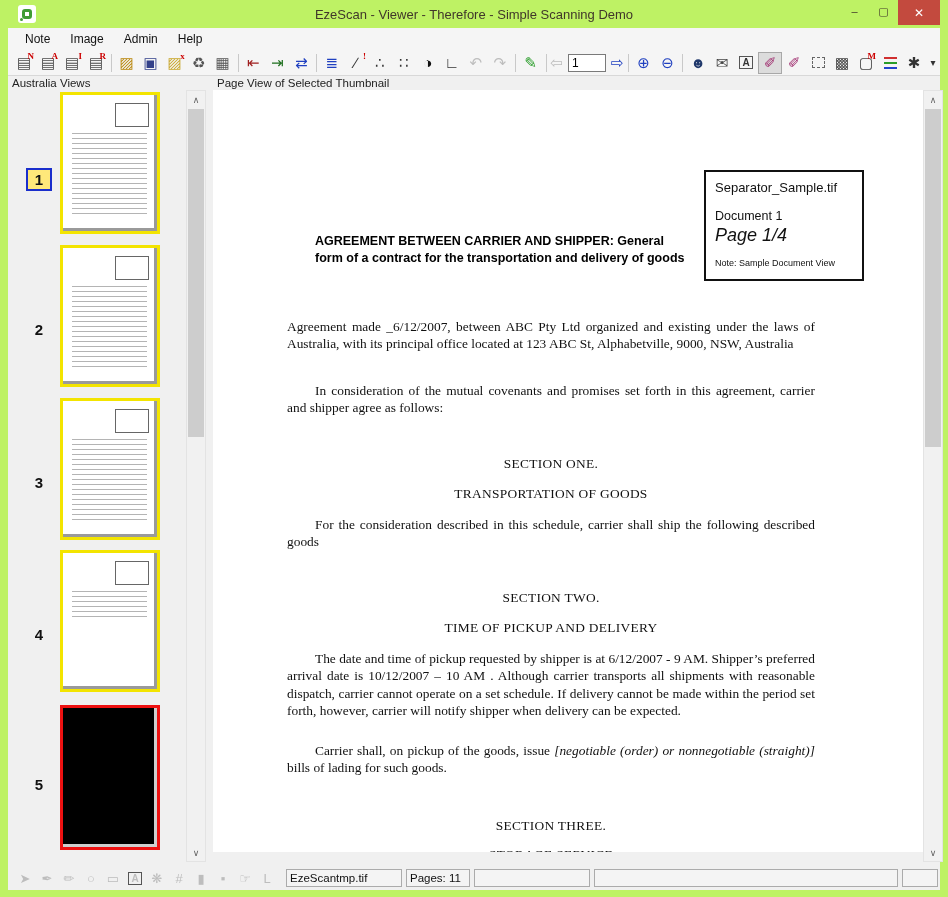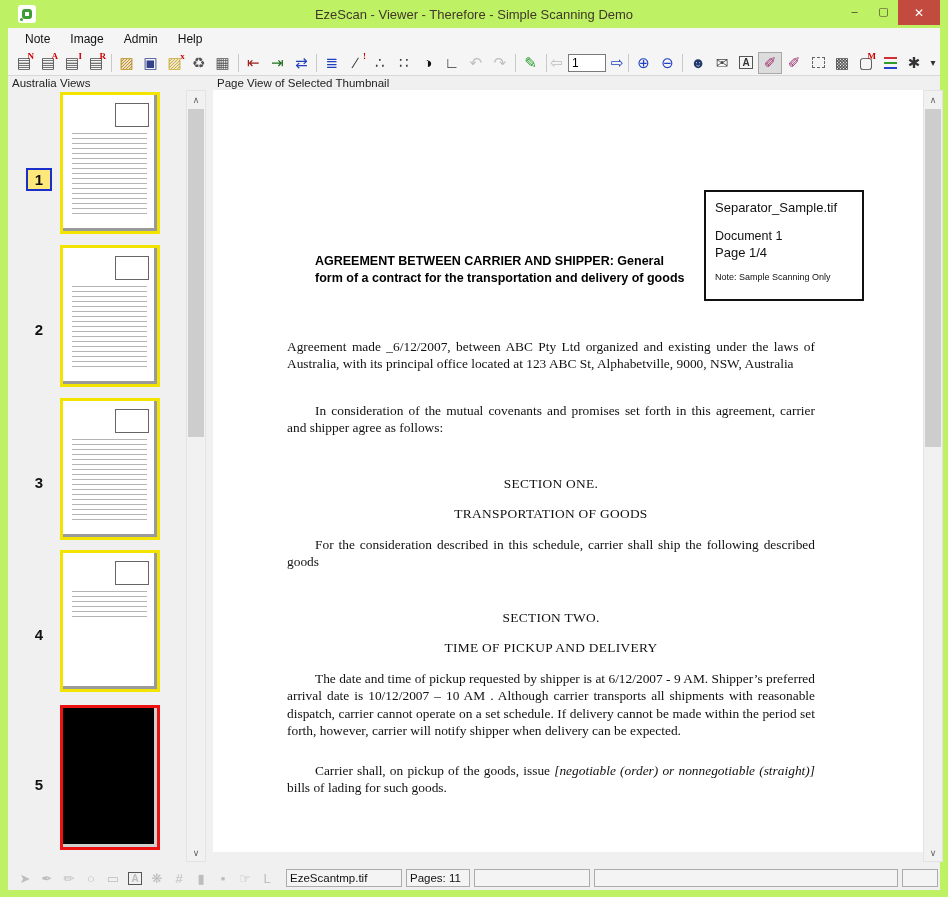--- a/index.html
+++ b/index.html
@@ -50,25 +50,25 @@
   
   .sbar{position:absolute;width:20px;background:#f1f1f1;border:1px solid #e3e3e3;}
   .sbar .arr{position:absolute;left:0;right:0;height:17px;display:flex;align-items:center;justify-content:center;font-size:9px;color:#606060;cursor:pointer;}
   .sbar .arr.down{bottom:0;}
   .sbar .thumbpiece{position:absolute;left:1px;right:1px;background:#cdcdcd;cursor:pointer;}
   
   .page-white{position:absolute;left:0;top:14px;width:710px;height:762px;background:#fff;overflow:hidden;}
   .pv-sbar{left:710px;top:14px;bottom:4px;}
   .tv-sbar{left:178px;top:14px;bottom:4px;}
   
-  .doc{position:absolute;inset:0;font-family:"Liberation Serif","DejaVu Serif",serif;color:#111;margin-top:20px;}
+  .doc{position:absolute;inset:0;font-family:"Liberation Serif","DejaVu Serif",serif;color:#111;}
   .sepbox{position:absolute;left:491px;top:80px;width:160px;height:111px;border:2px solid #111;background:#fff;font-family:"Liberation Sans",sans-serif;padding:8px 9px;}
   .sepbox .l1{font-size:13px;color:#111;}
   .sepbox .l2{font-size:12.5px;margin-top:14px;}
-  .sepbox .l3{font-size:13px;margin-top:2px;}
+  .sepbox .l3{font-size:18px;margin-top:2px;font-style:italic;}
   .sepbox .l4{font-size:9px;margin-top:12px;}
   .doc-heading{position:absolute;left:102px;top:143px;width:380px;font-family:"Liberation Sans",sans-serif;font-weight:bold;font-size:12.5px;line-height:17px;color:#000;}
   .para{position:absolute;left:74px;width:528px;font-size:13.4px;line-height:17.4px;text-align:justify;}
   .para.indent{text-indent:28px;}
   .sect{position:absolute;left:74px;width:528px;text-align:center;font-size:13.4px;letter-spacing:.3px;}
   .italic{font-style:italic;}
   
   .statusbar{position:absolute;left:0;right:0;bottom:0;height:24px;background:#f0f0f0;display:flex;align-items:center;padding:0 2px;gap:4px;}
   .sb-icons{display:flex;align-items:center;width:272px;flex:none;padding-left:4px;}
   .sb-icons .tbi{width:22px;font-size:13px;}
@@ -328,37 +328,38 @@
       <div class="right-panel">
         <div class="panel-label">Page View of Selected Thumbnail</div>
 
         <div class="page-white">
           <div class="doc">
 
             <div class="sepbox">
               <div class="l1">Separator_Sample.tif</div>
               <div class="l2">Document 1</div>
               <div class="l3">Page 1/4</div>
-              <div class="l4">Note: Sample Scanning Only</div>
+              <div class="l4">Note: Sample Document View</div>
             </div>
 
             <div class="doc-heading">AGREEMENT BETWEEN CARRIER AND SHIPPER:  General form of a contract for the transportation and delivery of goods</div>
 
             <div class="para" style="top:228px;">Agreement made _6/12/2007, between  ABC Pty Ltd  organized and existing under the laws of Australia, with its principal office located at 123 ABC St, Alphabetville, 9000, NSW, Australia</div>
             <div class="para indent" style="top:292px;">In consideration of the mutual covenants and promises set forth in this agreement, carrier and shipper agree as follows:</div>
 
             <div class="sect" style="top:366px;">SECTION ONE.</div>
             <div class="sect" style="top:396px;">TRANSPORTATION OF GOODS</div>
             <div class="para indent" style="top:426px;">For the consideration described in this schedule, carrier shall ship the following described goods</div>
 
             <div class="sect" style="top:530px;">TIME OF PICKUP AND DELIVERY</div>
             <div class="sect" style="top:500px;">SECTION TWO.</div>
             <div class="para indent" style="top:560px;">The date and time of pickup requested by shipper is at 6/12/2007 - 9 AM. Shipper’s preferred arrival date is 10/12/2007 – 10 AM . Although carrier transports all shipments with reasonable dispatch, carrier cannot operate on a set schedule. If delivery cannot be made within the period set forth, however, carrier will notify shipper when delivery can be expected.</div>
             <div class="para indent" style="top:652px;"><span>Carrier shall, on pickup of the goods, issue </span><span class="italic">[negotiable (order) or nonnegotiable (straight)]</span><span> bills of lading for such goods.</span></div>
 
+            <div class="sect" style="top:728px;">SECTION THREE.</div>
             <div class="sect" style="top:757px;">STORAGE SERVICE</div>
           </div>
         </div>
 
         <div class="sbar pv-sbar">
           <span class="arr up">∧</span>
           <span class="arr down">∨</span>
           <span class="thumbpiece" style="top:18px;height:338px;"></span>
         </div>
       </div>

